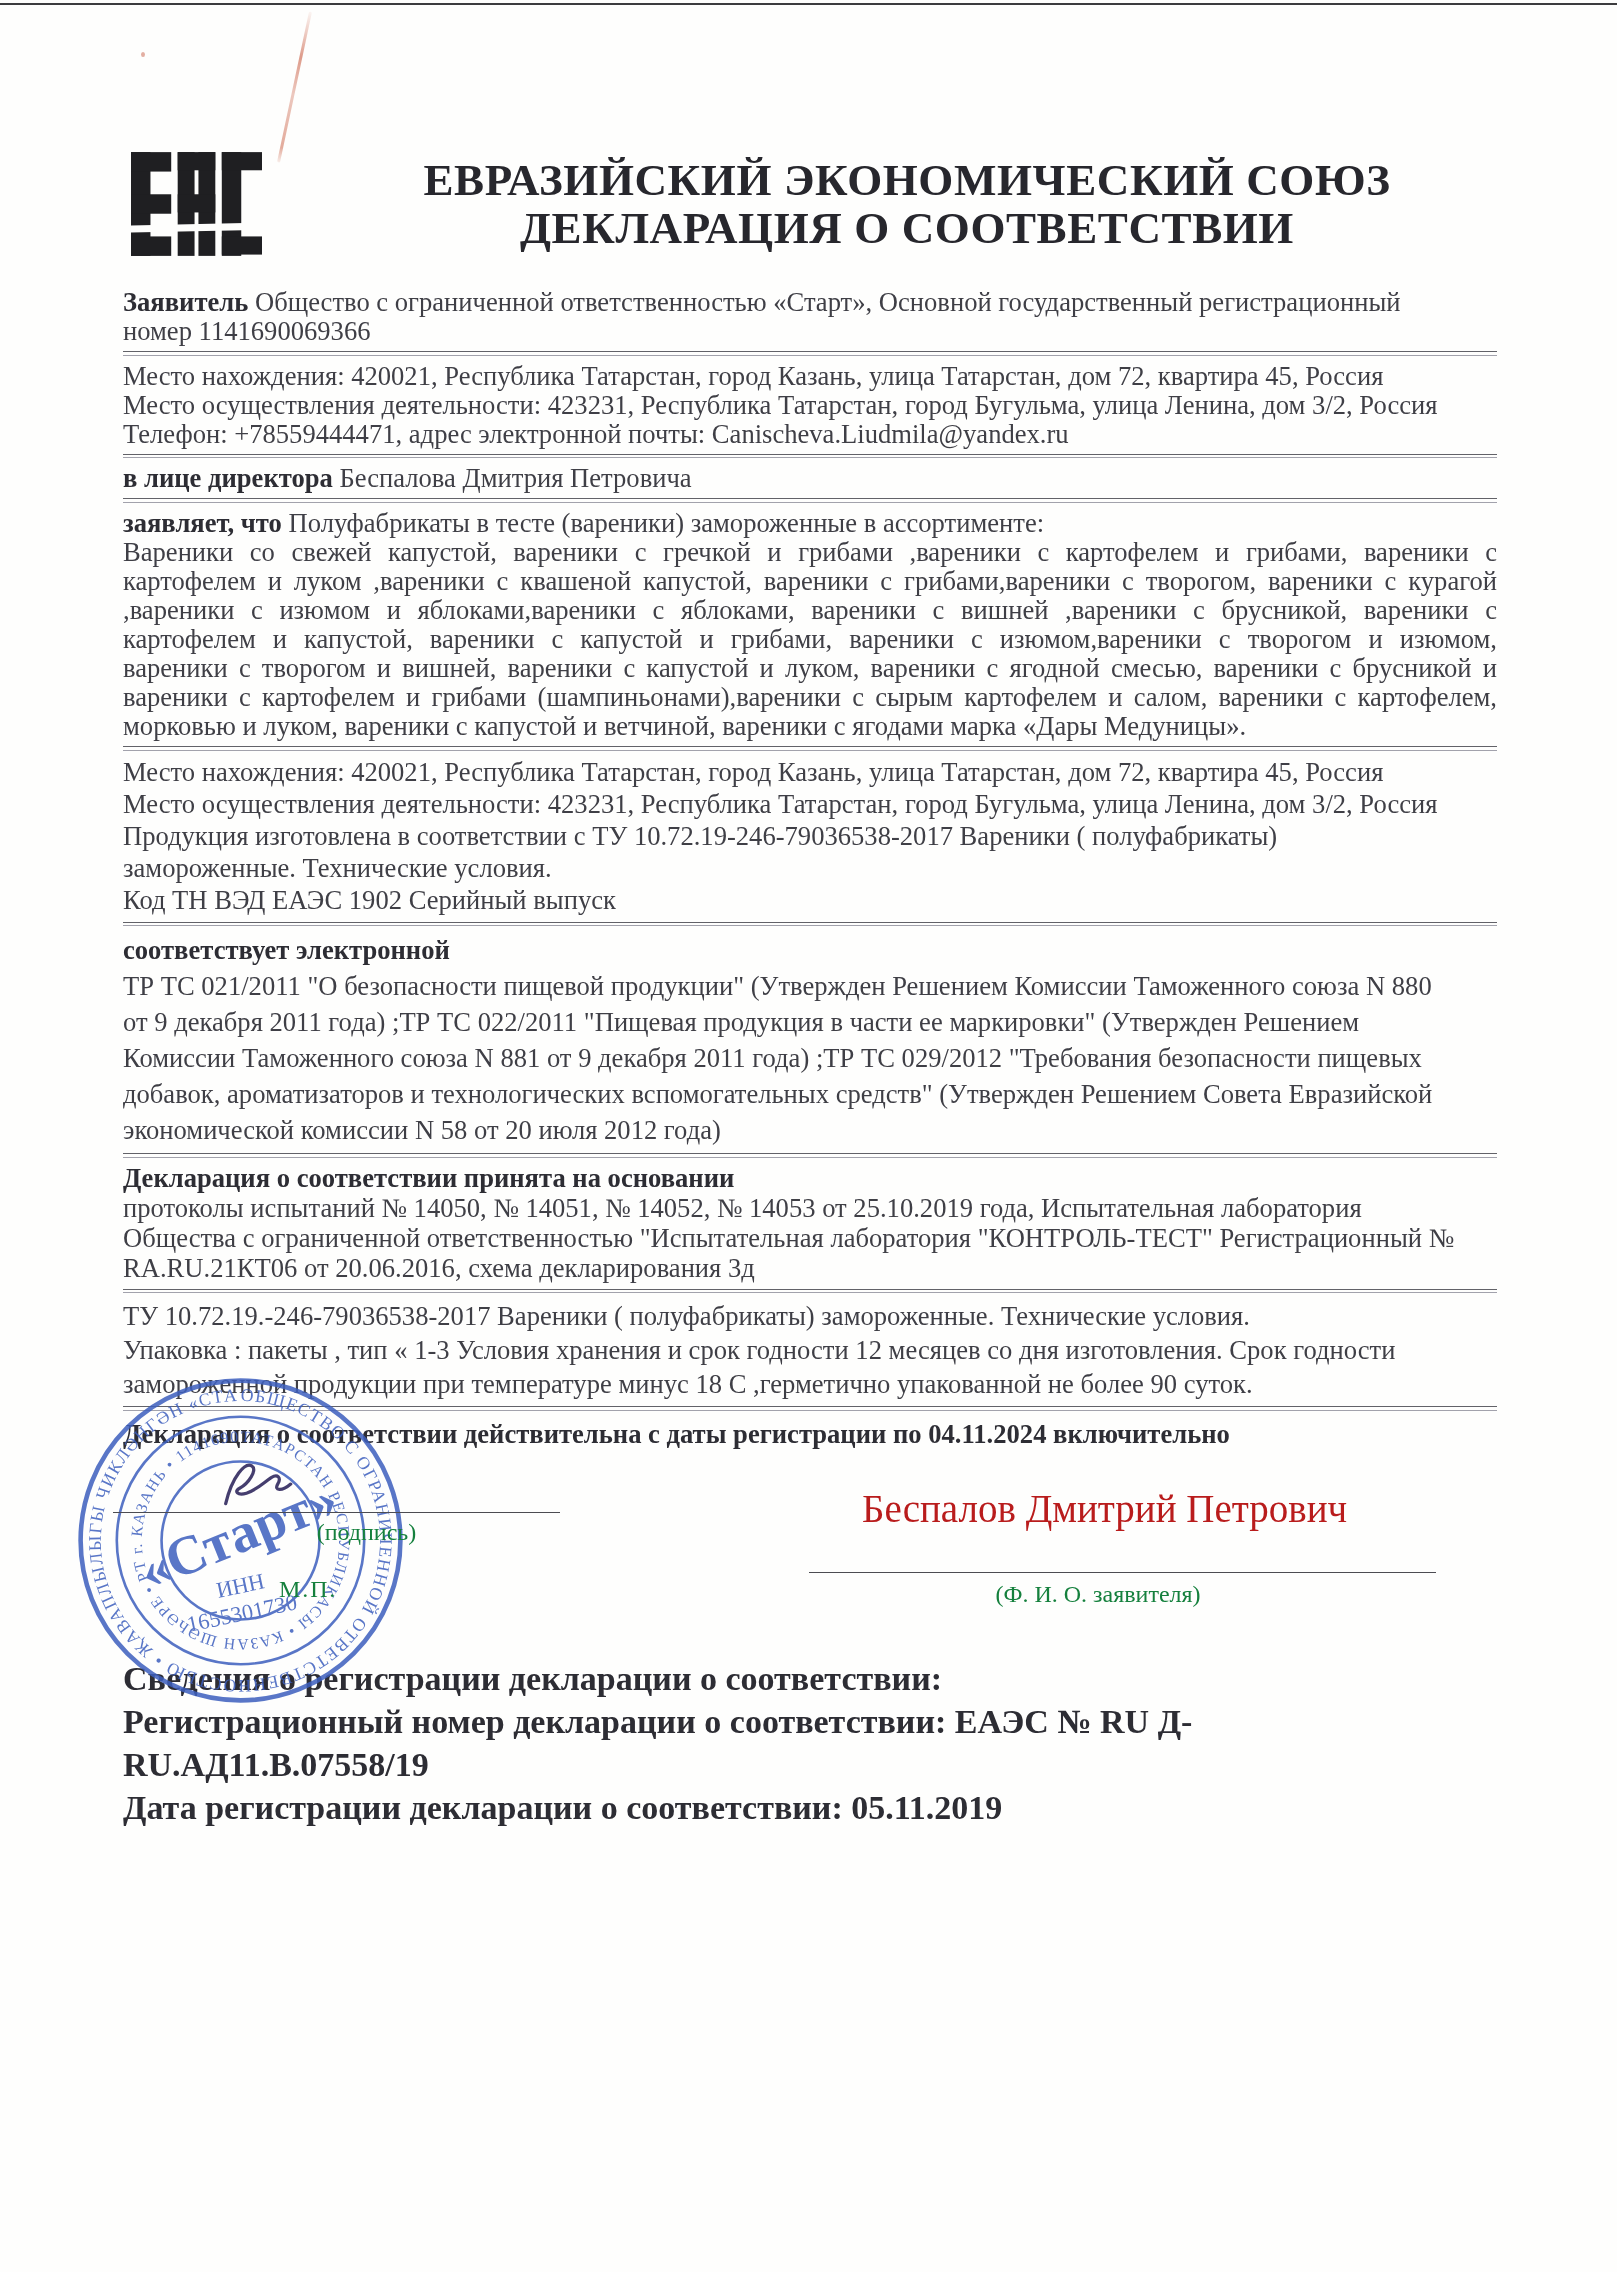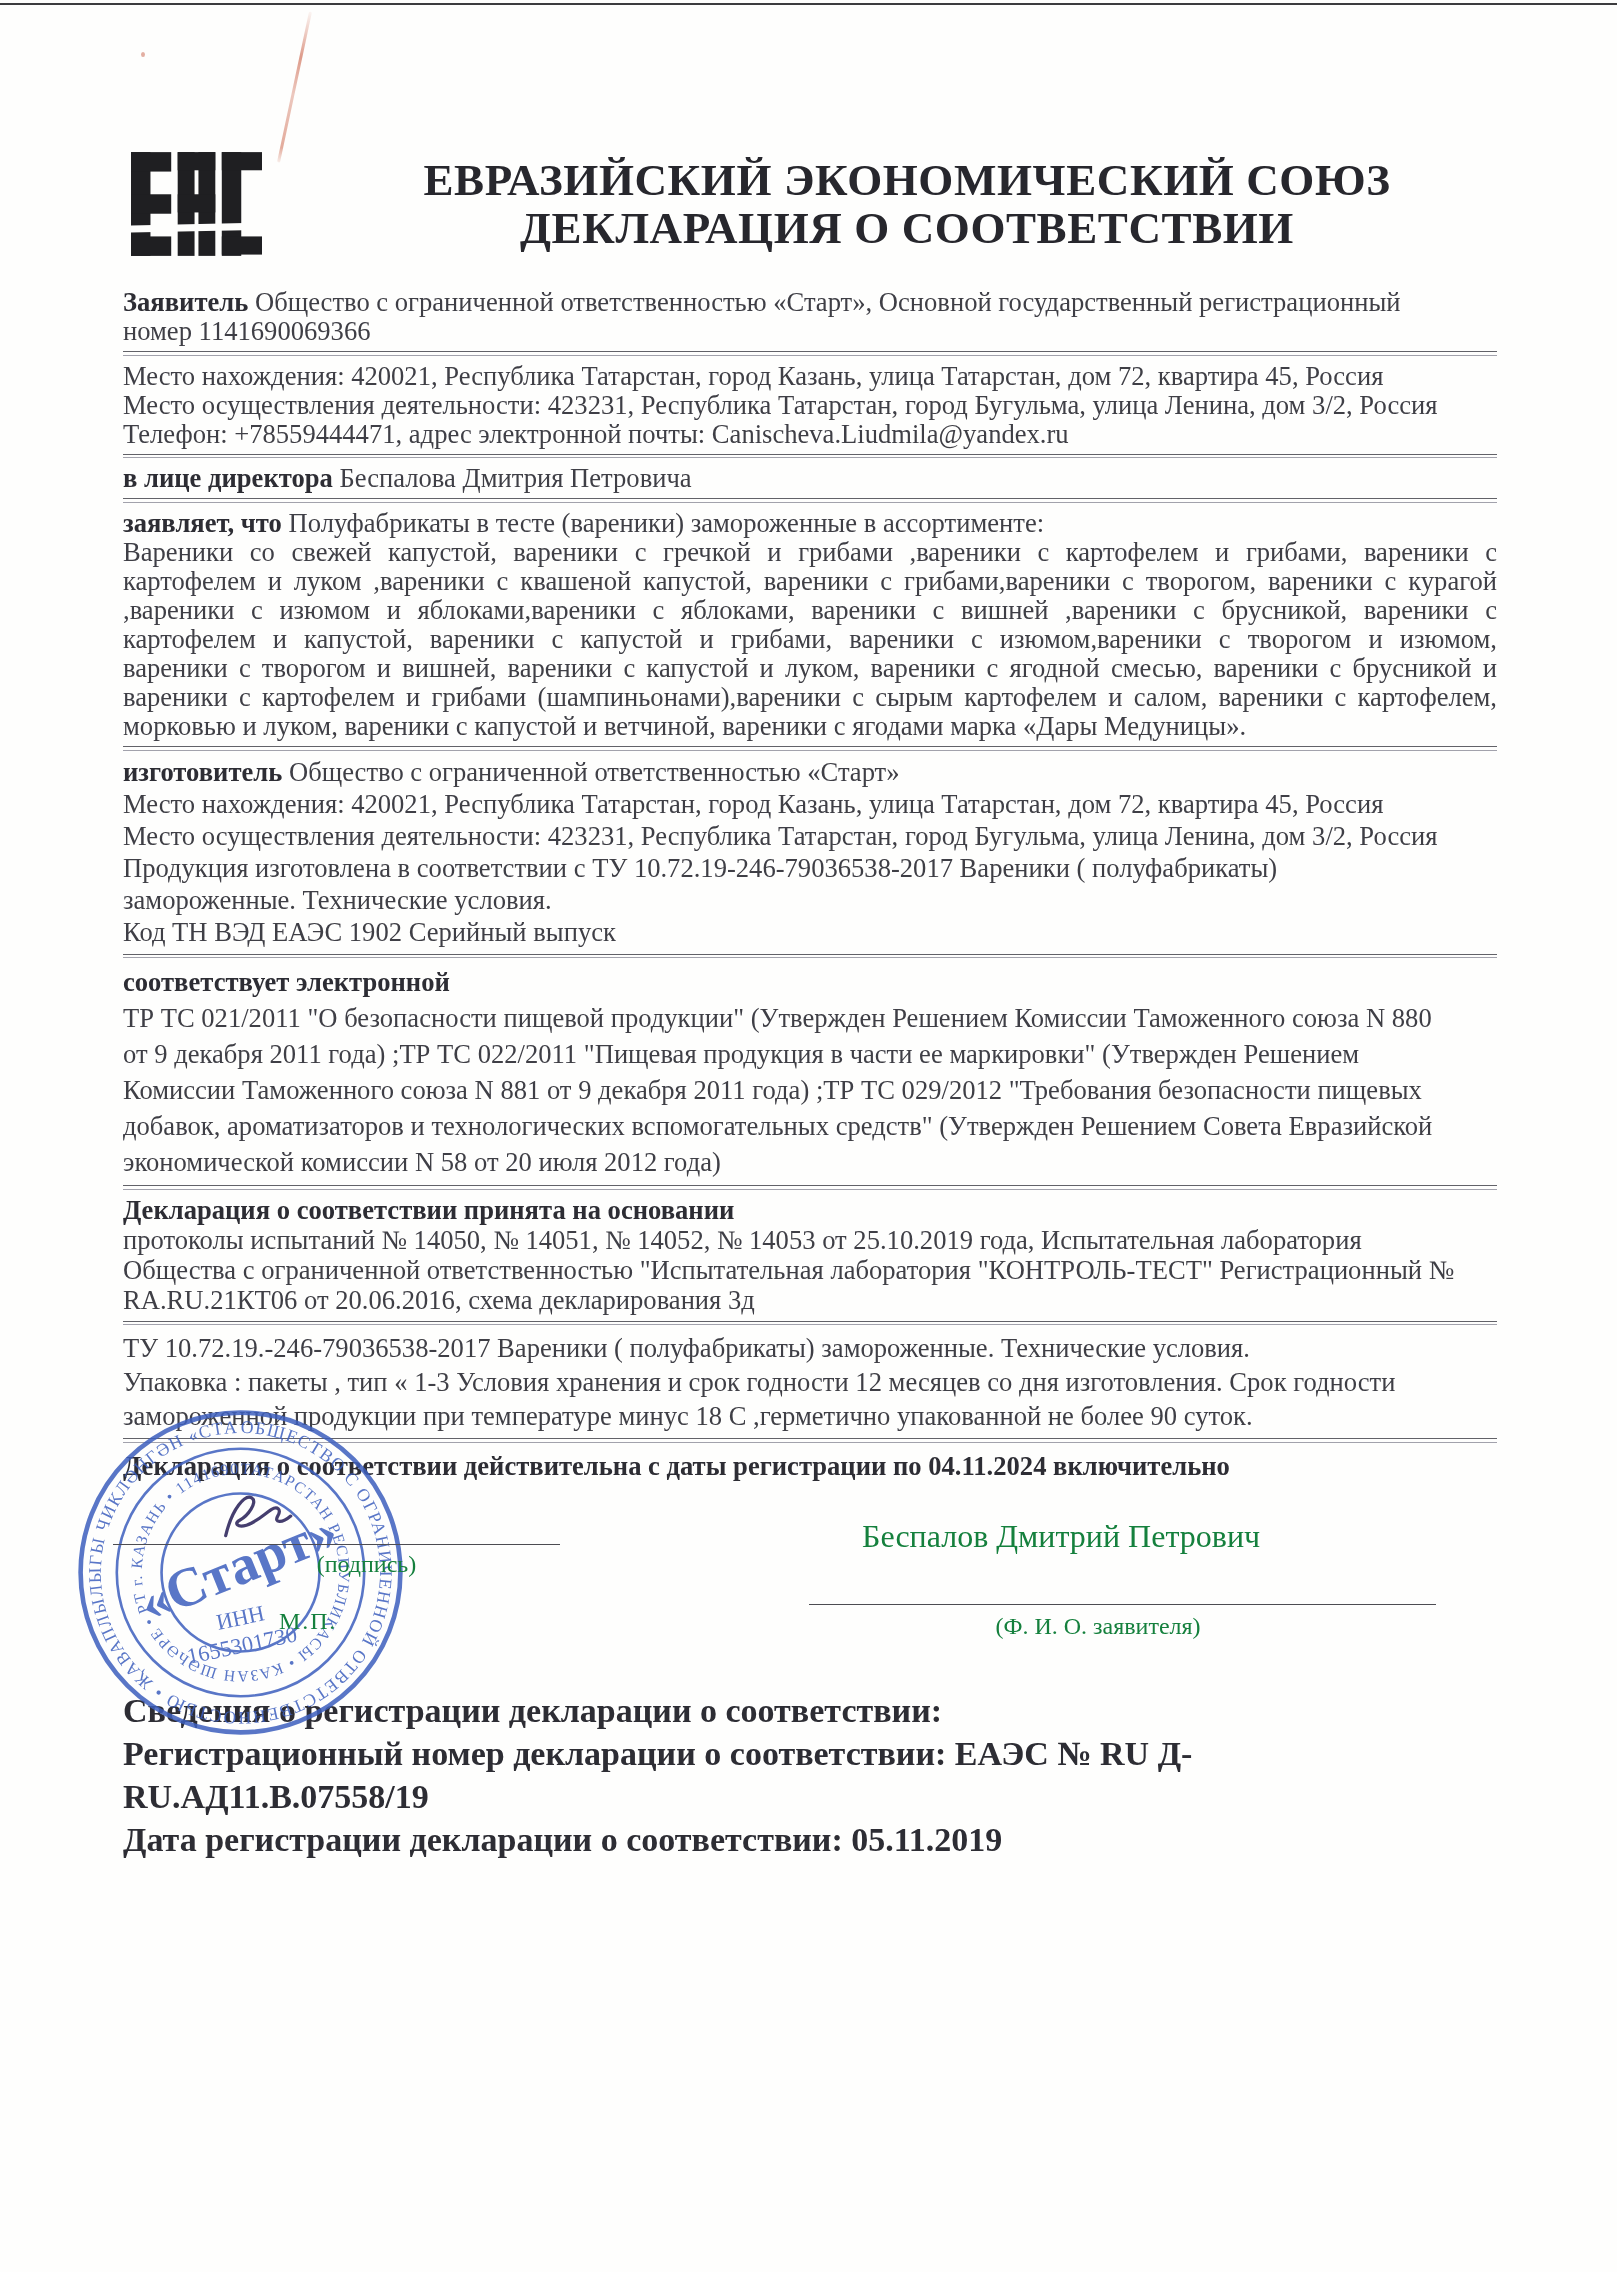--- a/index.html
+++ b/index.html
@@ -39,21 +39,21 @@
   .b{font-weight:bold;color:#2d2d34;}
   .jline{text-align:justify;text-align-last:justify;}
   .validity{font-weight:bold;color:#2d2d34;line-height:34px;margin-top:2.6px;}
   .sig-area{position:relative;height:196px;margin-top:6.5px;}
   .sig-line{position:absolute;height:0;border-top:1.9px solid #4c4c52;}
   .sig-line.left{left:-9.7px;top:55px;width:447px;}
   .sig-line.right{left:686px;top:115px;width:627px;}
   .sig-caption{position:absolute;text-align:center;font-size:24px;color:#15803d;}
   .cap-sign{left:130px;top:62px;width:227px;}
   .cap-fio{left:800px;top:124px;width:350px;}
-  .sig-name{position:absolute;left:739px;top:29px;font-size:32px;color:#15803d;text-align:center;}
+  .sig-name{position:absolute;left:739px;top:29px;font-size:39px;color:#b91c1c;text-align:center;}
   .mp{position:absolute;left:156px;top:119px;font-size:24px;letter-spacing:1.9px;color:#15803d;}
   .stamp{position:absolute;left:-47px;top:-81px;width:329px;height:329px;opacity:.85;}
   .squiggle{position:absolute;left:91px;top:1.3px;width:91px;height:60px;}
   .reg-block{font-weight:bold;color:#2d2d34;line-height:43px;margin-top:3.9px;font-size:34px;}
 </style>
 </head>
 <body>
 
 <div class="page">
 
@@ -111,21 +111,20 @@
       <div class="jline">картофелем и луком ,вареники с квашеной капустой, вареники с грибами,вареники с творогом, вареники с курагой</div>
       <div class="jline">,вареники с изюмом и яблоками,вареники с яблоками, вареники с вишней ,вареники с брусникой, вареники с</div>
       <div class="jline">картофелем и капустой, вареники с капустой и грибами, вареники с изюмом,вареники с творогом и изюмом,</div>
       <div class="jline">вареники с творогом и вишней, вареники с капустой и луком, вареники с ягодной смесью, вареники с брусникой и</div>
       <div class="jline">вареники с картофелем и грибами  (шампиньонами),вареники с сырым картофелем и салом, вареники с картофелем,</div>
       <div>морковью и луком, вареники с капустой и ветчиной, вареники с ягодами марка  «Дары Медуницы».</div>
     </div>
     <div class="sep"></div>
 
     <div class="s-b">
-      <div><span class="b">изготовитель</span> <span>Общество с ограниченной ответственностью «Старт»</span></div>
       <div>Место нахождения: 420021, Республика Татарстан, город Казань, улица Татарстан, дом 72, квартира 45, Россия</div>
       <div>Место осуществления деятельности: 423231, Республика Татарстан, город Бугульма, улица Ленина, дом 3/2, Россия</div>
       <div>Продукция изготовлена в соответствии с ТУ 10.72.19-246-79036538-2017 Вареники ( полуфабрикаты)</div>
       <div>замороженные. Технические условия.</div>
       <div>Код ТН ВЭД ЕАЭС  1902 Серийный выпуск</div>
     </div>
     <div class="sep"></div>
 
     <div class="s-c">
       <div class="b">соответствует электронной</div>

